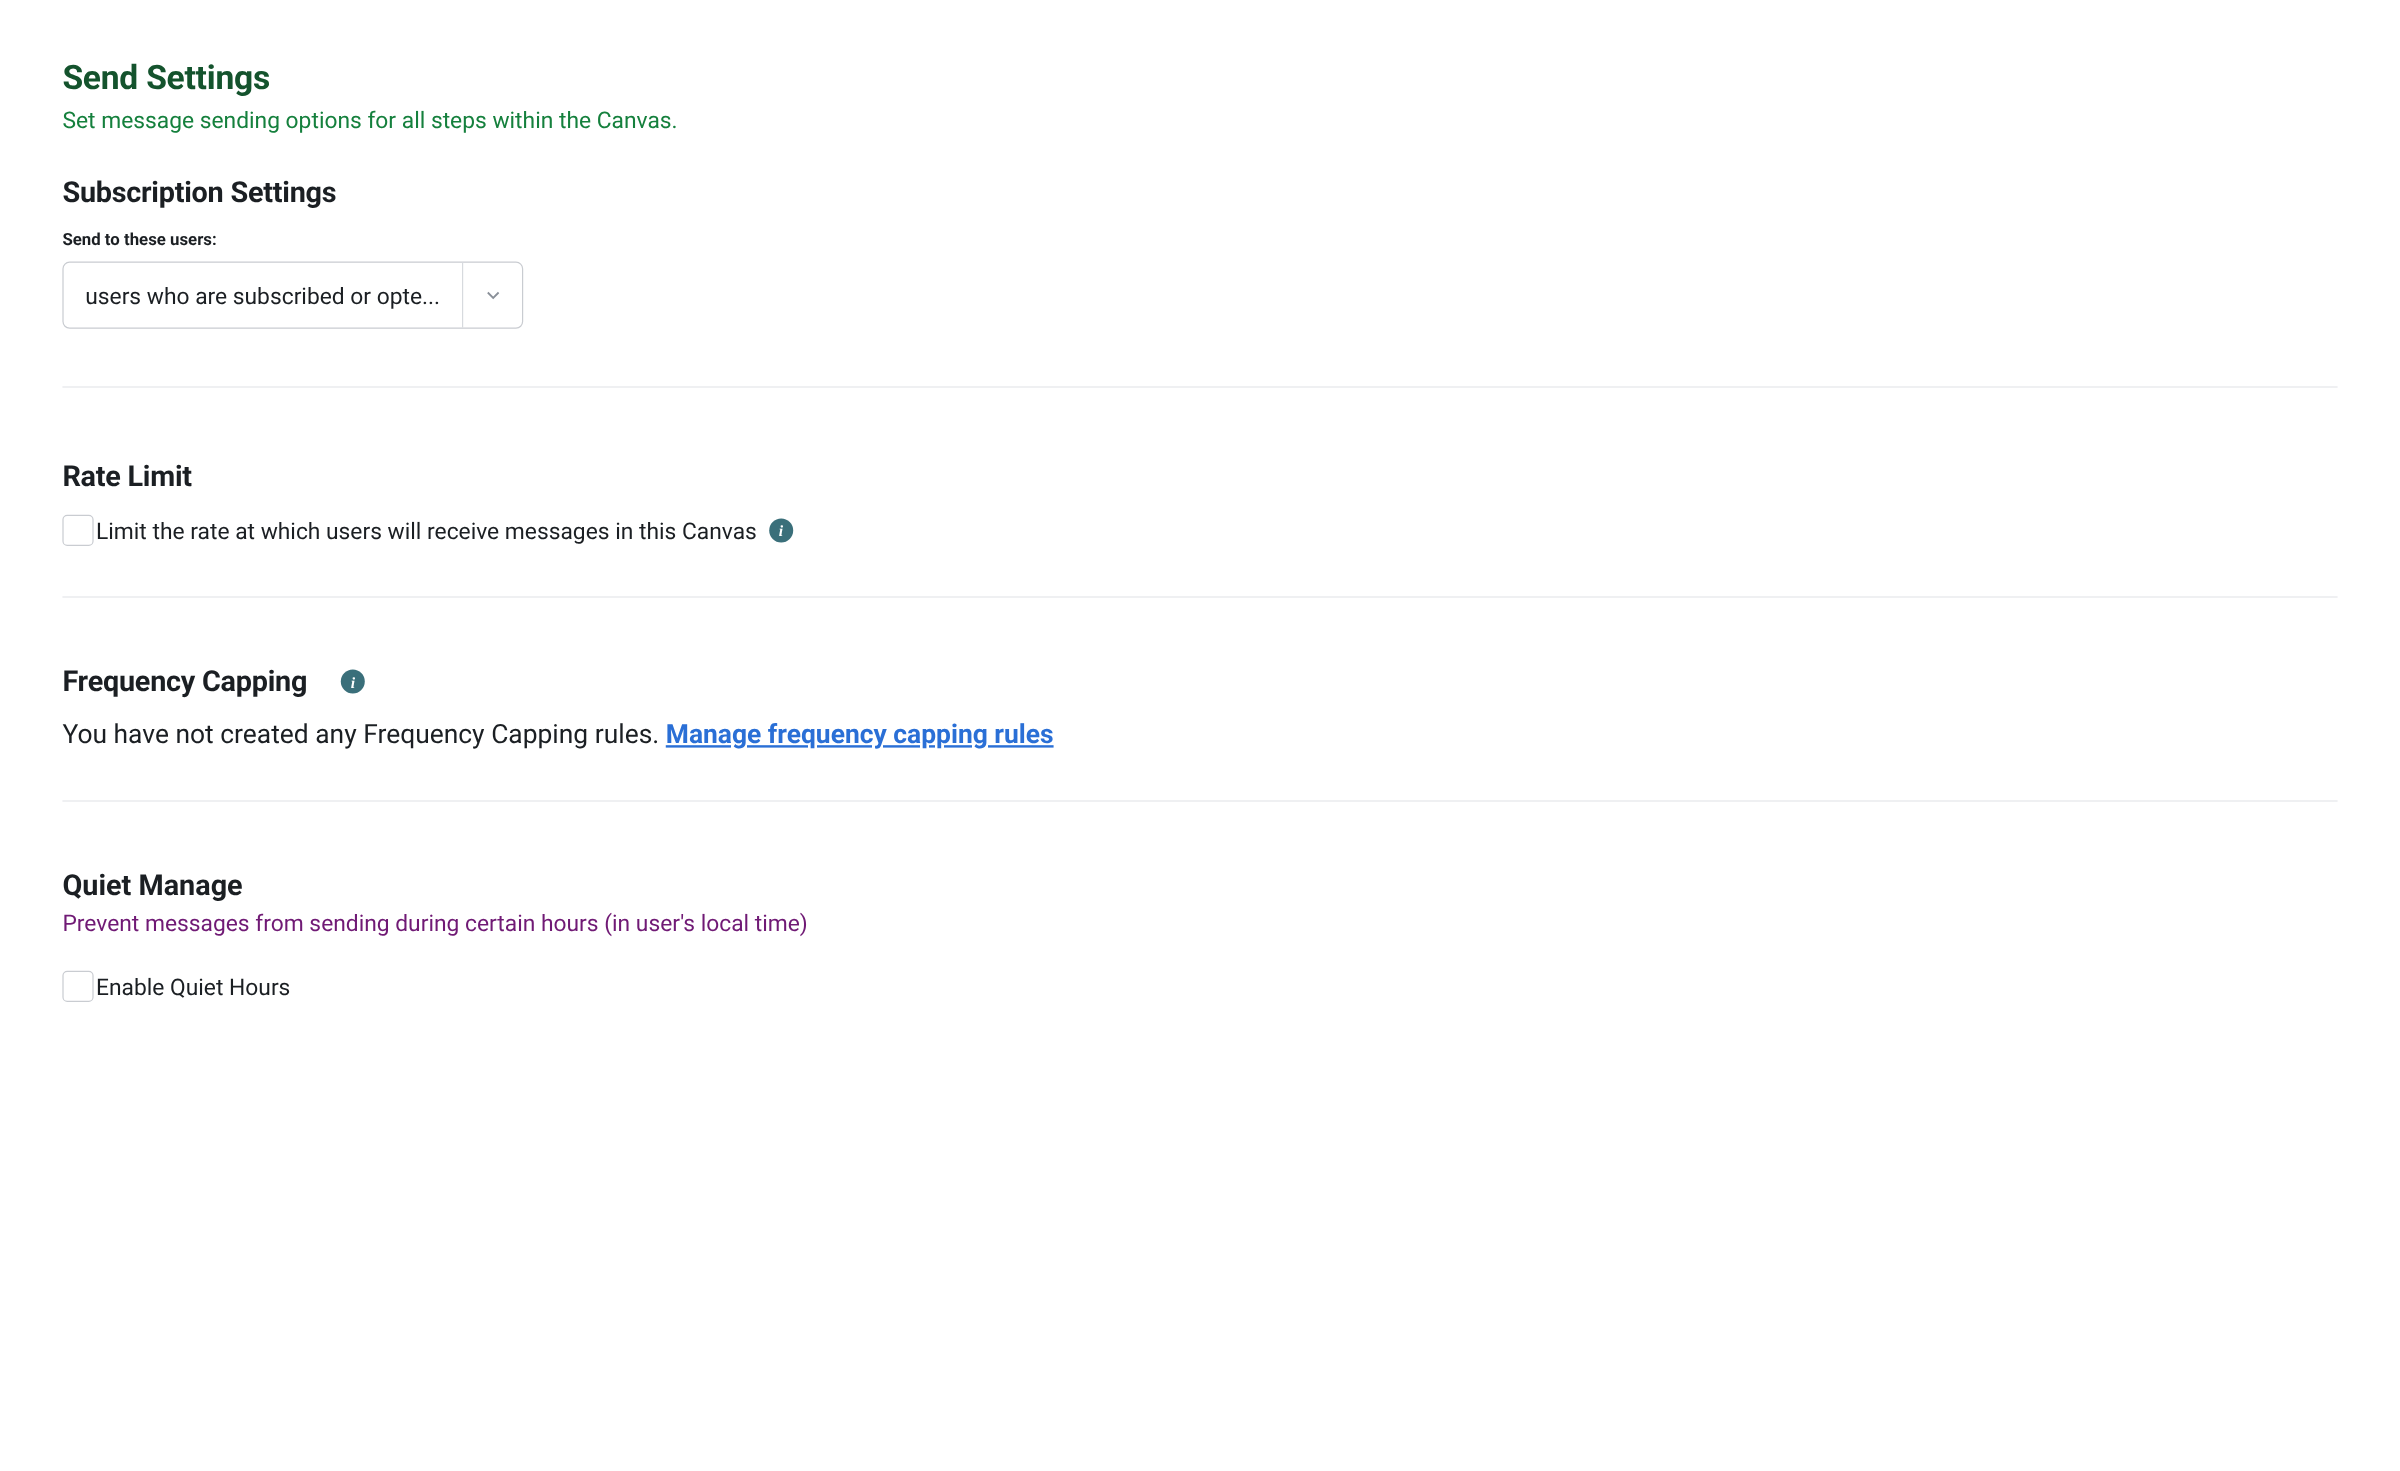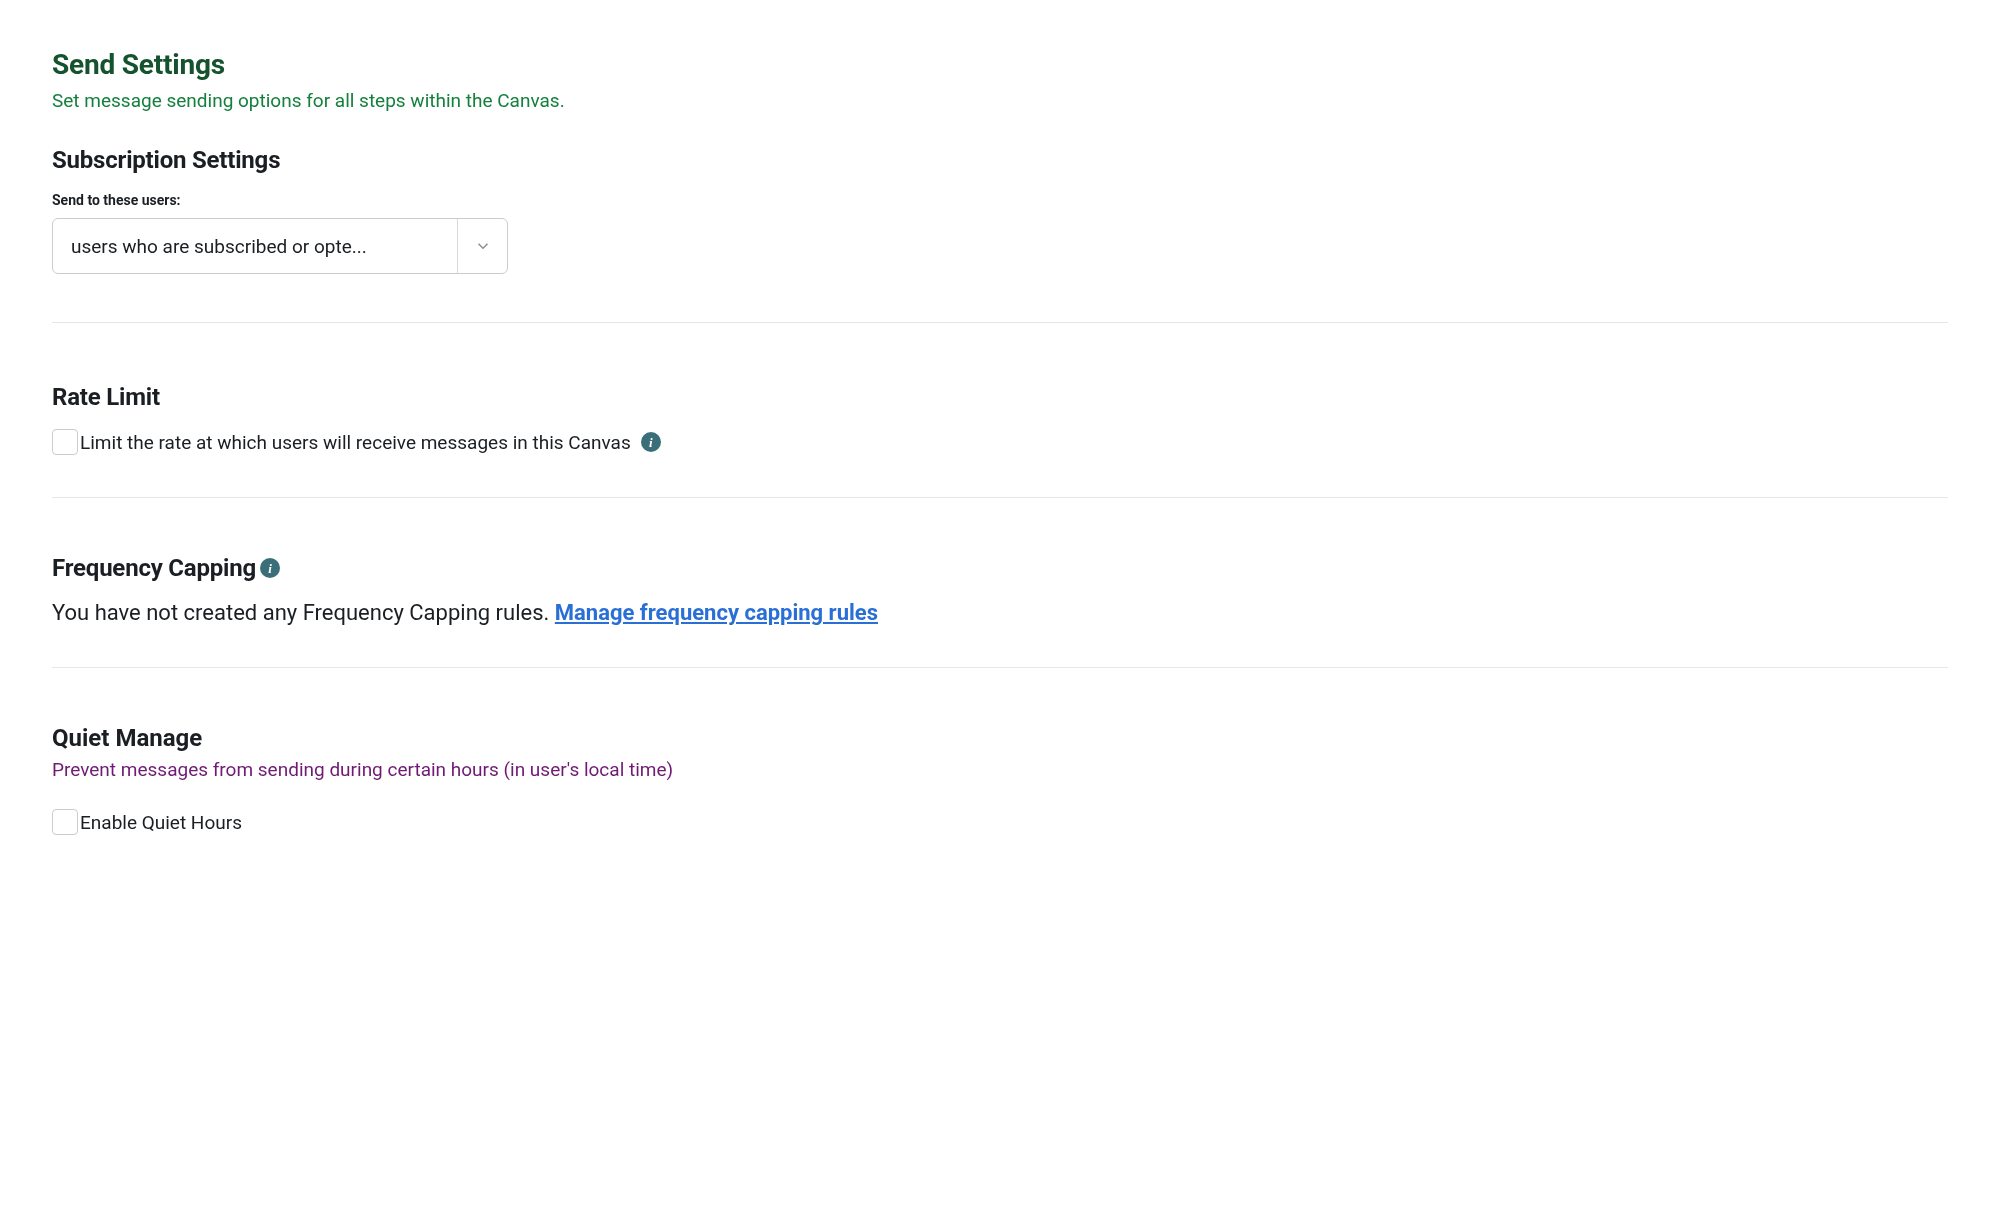--- a/index.html
+++ b/index.html
@@ -39,21 +39,21 @@
     color: #1b1f23;
     margin-bottom: 10px;
     display: block;
   }
   .select-wrapper {
     display: inline-flex;
     align-items: stretch;
     border: 1px solid #c9ccd1;
     border-radius: 6px;
     height: 56px;
-    width: 456px;
+    width: 384px;
     background: #fff;
     cursor: pointer;
   }
   .select-text {
     flex: 1;
     padding: 0 18px;
     display: flex;
     align-items: center;
     font-size: 19px;
     color: #1b1f23;
@@ -80,21 +80,21 @@
     margin: 48px 0 60px 0;
   }
   .divider-tight {
     border: none;
     border-top: 1px solid #e5e7ea;
     margin: 42px 0 56px 0;
   }
   .heading-row {
     display: flex;
     align-items: center;
-    gap: 4px;
+    gap: 28px;
     margin-bottom: 18px;
   }
   .heading-row .section-heading {
     margin-bottom: 0;
   }
   .info-icon {
     display: inline-flex;
     align-items: center;
     justify-content: center;
     width: 20px;

